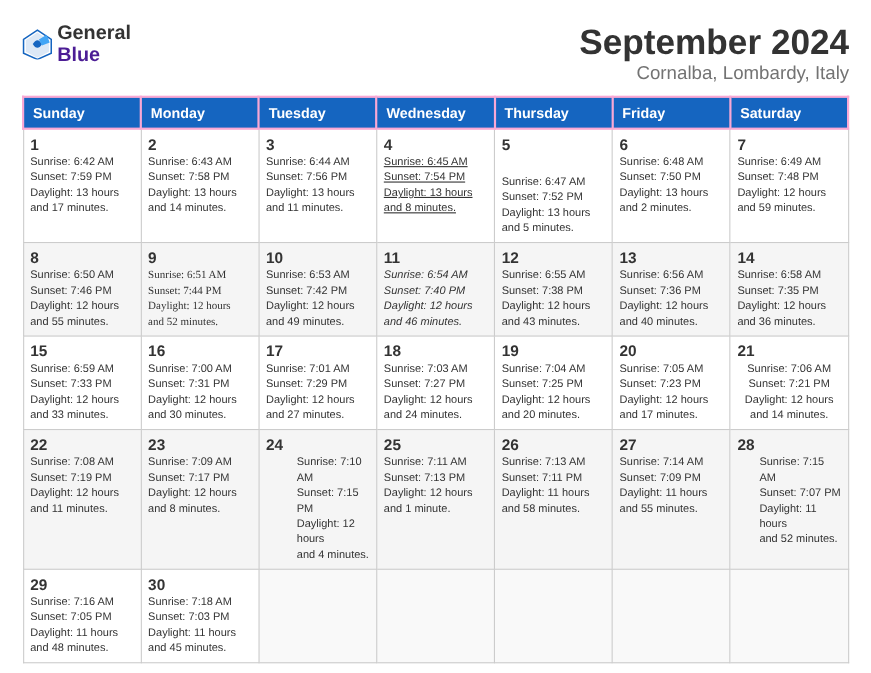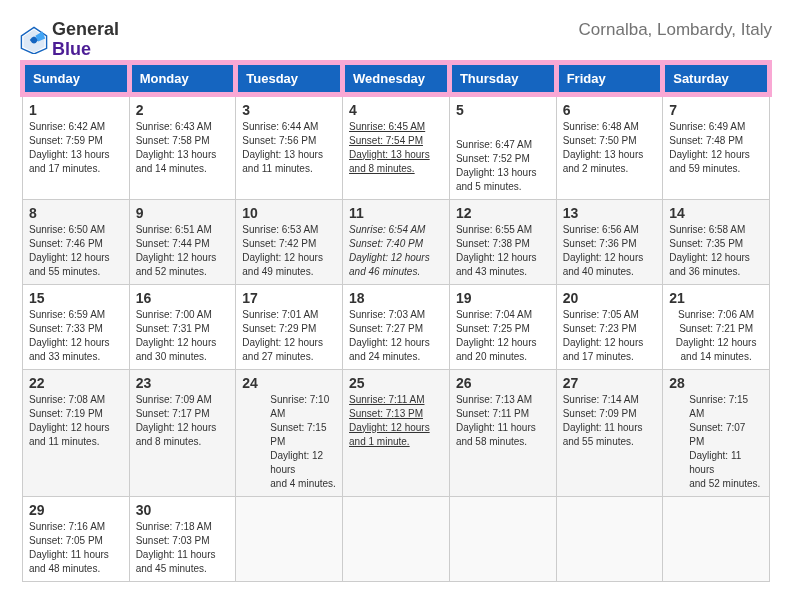--- a/index.html
+++ b/index.html
@@ -7,20 +7,21 @@
       font-family: Arial, sans-serif;
       background: #fff;
       width: 792px;
       min-height: 612px;
       padding: 20px;
     }
     .header {
       display: flex;
       justify-content: space-between;
       align-items: flex-start;
+      margin-bottom: 10px;
     }
     .logo {
       display: flex;
       align-items: center;
       gap: 4px;
     }
     .logo-text {
       font-size: 18px;
       font-weight: bold;
       line-height: 1.1;
@@ -48,21 +49,21 @@
       border-collapse: collapse;
       font-size: 11px;
     }
     .calendar th {
       background-color: #1565c0;
       color: #fff;
       padding: 6px 8px;
       text-align: left;
       font-size: 13px;
       font-weight: bold;
-      border: 5px solid #f9a8d4;
+      border: 2px solid #f9a8d4;
     }
     .calendar td {
       border: 1px solid #ccc;
       vertical-align: top;
       padding: 5px 6px;
       width: 107px;
       min-height: 80px;
       background: #fff;
     }
     .calendar tr:nth-child(even) td {
@@ -94,20 +95,21 @@
       <polygon points="20,2 38,14 38,32 20,40 2,32 2,14" fill="none" stroke="#1565c0" stroke-width="2"></polygon>
       <path d="M14,20 Q20,10 26,20 Q20,30 14,20 Z" fill="#1565c0"></path>
       <path d="M22,14 L32,8 L36,18 L26,22 Z" fill="#42a5f5"></path>
     </svg>
     <div class="logo-text">
       <span class="logo-general">General</span><br>
       <span class="logo-blue">Blue</span>
     </div>
   </div>
   <div class="title-block">
+    <div class="month-title">September 2024</div>
     <div class="location-title">Cornalba, Lombardy, Italy</div>
   </div>
 </div>
 
 <table class="calendar">
   <thead>
     <tr>
     <th>Sunday</th>
         <th>Monday</th>
         <th>Tuesday</th>
@@ -172,21 +174,21 @@
       <tr>
         <td>
           <span class="day-number">8</span>
           <div class="day-info" style="white-space: pre-wrap;">Sunrise: 6:50 AM
 Sunset: 7:46 PM
 Daylight: 12 hours
 and 55 minutes.</div>
         </td>
         <td>
           <span class="day-number">9</span>
-          <div class="day-info" style="white-space: pre-wrap;">Sunrise: 6:51 AM
+          <div class="day-info" style="white-space: pre-wrap; font-family: Liberation Serif, serif;">Sunrise: 6:51 AM
 Sunset: 7:44 PM
 Daylight: 12 hours
 and 52 minutes.</div>
         </td>
         <td>
           <span class="day-number">10</span>
           <div class="day-info" style="white-space: pre-wrap;">Sunrise: 6:53 AM
 Sunset: 7:42 PM
 Daylight: 12 hours
 and 49 minutes.</div>
@@ -288,21 +290,21 @@
         </td>
         <td>
           <span class="day-number">24</span>
           <div class="day-info" style="white-space: pre-wrap; margin-left: 28px;">Sunrise: 7:10 AM
 Sunset: 7:15 PM
 Daylight: 12 hours
 and 4 minutes.</div>
         </td>
         <td>
           <span class="day-number">25</span>
-          <div class="day-info" style="white-space: pre-wrap; text-decoration: underline;">Sunrise: 7:11 AM
+          <div class="day-info" style="white-space: pre-wrap;">Sunrise: 7:11 AM
 Sunset: 7:13 PM
 Daylight: 12 hours
 and 1 minute.</div>
         </td>
         <td>
           <span class="day-number">26</span>
           <div class="day-info" style="white-space: pre-wrap;">Sunrise: 7:13 AM
 Sunset: 7:11 PM
 Daylight: 11 hours
 and 58 minutes.</div>

